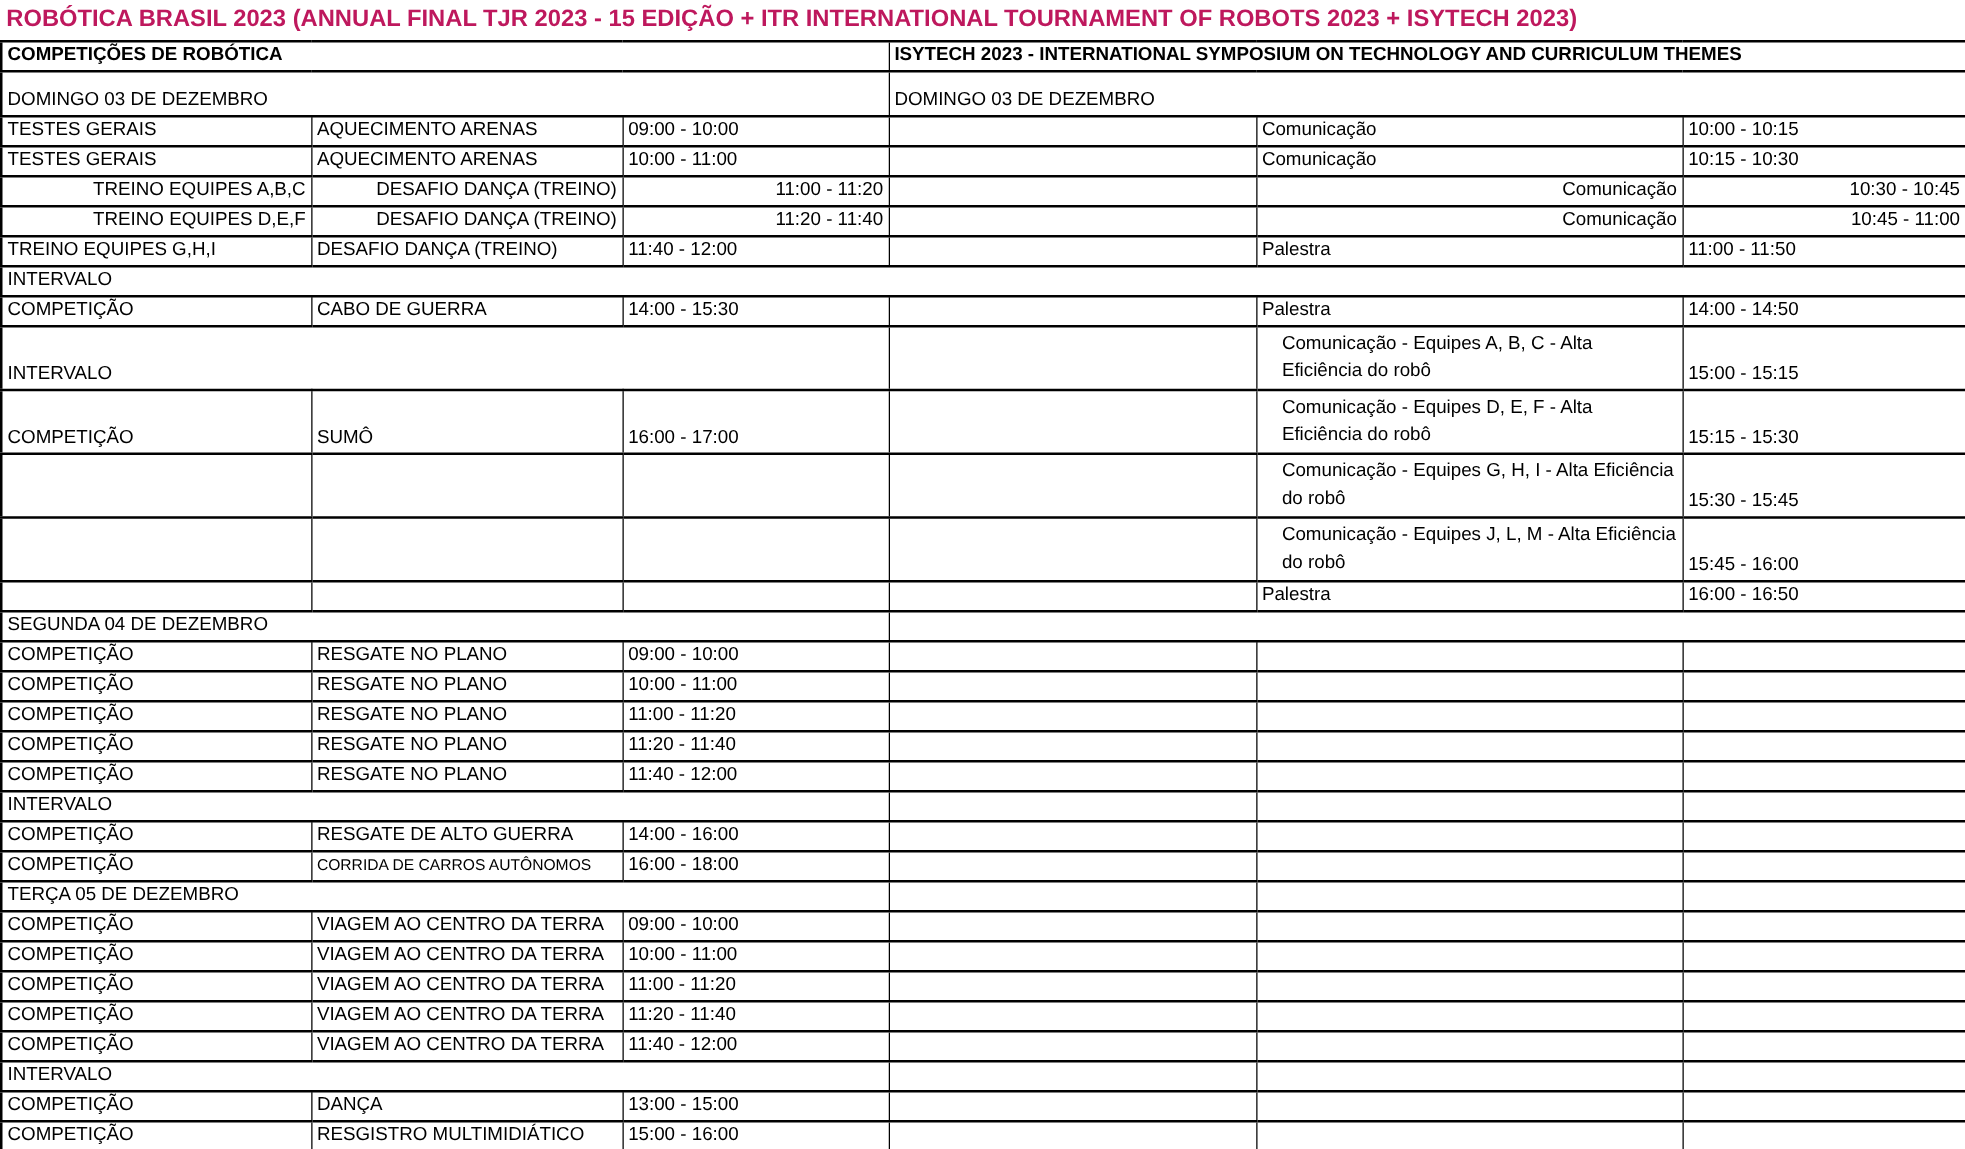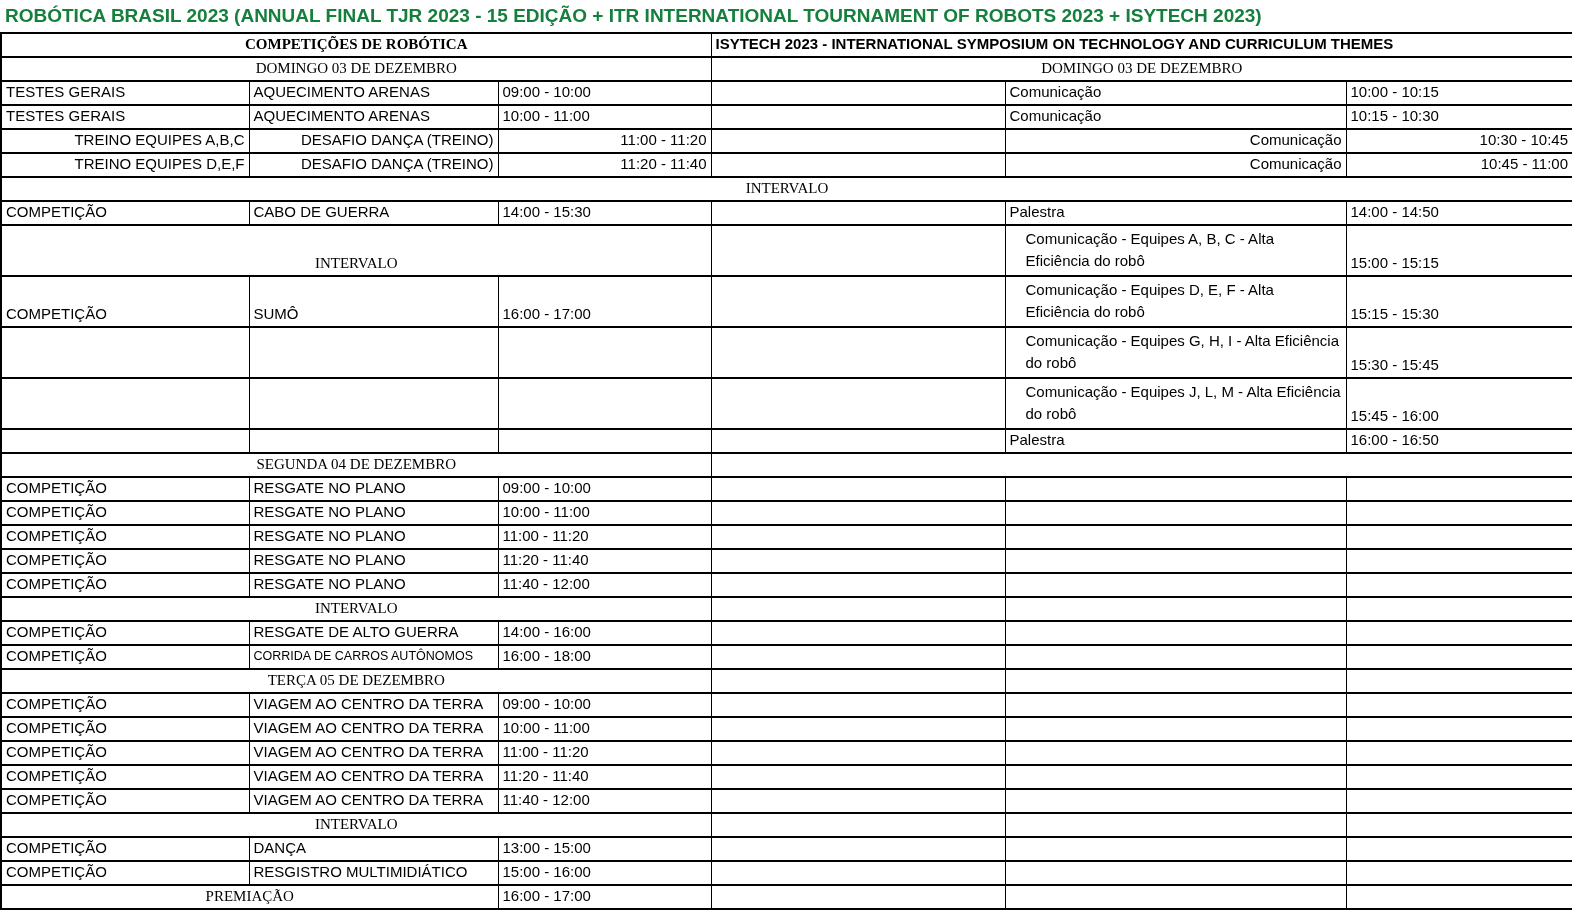--- a/index.html
+++ b/index.html
@@ -17,45 +17,45 @@
   }
   td{
     border-left:1px solid #000;border-right:1px solid #000;
     border-top:2px solid #000;border-bottom:2px solid #000;
     vertical-align:bottom;
     font-size:15px;line-height:18px;
     padding:1px 4px 3px 4px;
     overflow:hidden;white-space:nowrap;
     box-sizing:border-box;
   }
-  td.center{text-align:center;font-family:Liberation Serif, serif;}
+  td.center{text-align:left;}
   td.bold{font-weight:bold;}
   td.small{font-size:12.5px;}
   td.wrap{white-space:normal;line-height:22px;padding-top:2px;padding-left:20px;}
 </style>
 </head>
 <body>
 
 <div class="sheet">
-  <div class="title" style="color: #15803d;">ROBÓTICA BRASIL 2023 (ANNUAL FINAL TJR 2023 - 15 EDIÇÃO + ITR INTERNATIONAL TOURNAMENT OF ROBOTS 2023 + ISYTECH 2023)</div>
+  <div class="title" style="color: #be185d;">ROBÓTICA BRASIL 2023 (ANNUAL FINAL TJR 2023 - 15 EDIÇÃO + ITR INTERNATIONAL TOURNAMENT OF ROBOTS 2023 + ISYTECH 2023)</div>
   <table>
     <colgroup>
         <col style="width: 248px;">
         <col style="width: 249px;">
         <col style="width: 213px;">
         <col style="width: 294px;">
         <col style="width: 341px;">
         <col style="width: 227px;">
       </colgroup>
     <tbody>
         <tr style="height: 24px;">
           <td colspan="3" class="center bold">COMPETIÇÕES DE ROBÓTICA</td>
           <td colspan="3" class="bold">ISYTECH 2023 - INTERNATIONAL SYMPOSIUM ON TECHNOLOGY AND CURRICULUM THEMES</td>
         </tr>
-        <tr style="height: 24px;">
+        <tr style="height: 36px;">
           <td colspan="3" class="center">DOMINGO 03 DE DEZEMBRO</td>
           <td colspan="3" class="center">DOMINGO 03 DE DEZEMBRO</td>
         </tr>
         <tr style="height: 24px;">
           <td>TESTES GERAIS</td>
           <td>AQUECIMENTO ARENAS</td>
           <td>09:00 - 10:00</td>
           <td></td>
           <td>Comunicação</td>
           <td>10:00 - 10:15</td>
@@ -76,20 +76,28 @@
           <td>Comunicação</td>
           <td>10:30 - 10:45</td>
         </tr>
         <tr style="height: 24px; text-align: right;">
           <td>TREINO EQUIPES D,E,F</td>
           <td>DESAFIO DANÇA (TREINO)</td>
           <td>11:20 - 11:40</td>
           <td></td>
           <td>Comunicação</td>
           <td>10:45 - 11:00</td>
+        </tr>
+        <tr style="height: 24px;">
+          <td>TREINO EQUIPES G,H,I</td>
+          <td>DESAFIO DANÇA (TREINO)</td>
+          <td>11:40 - 12:00</td>
+          <td></td>
+          <td>Palestra</td>
+          <td>11:00 - 11:50</td>
         </tr>
         <tr style="height: 24px;">
           <td colspan="6" class="center">INTERVALO</td>
         </tr>
         <tr style="height: 24px;">
           <td>COMPETIÇÃO</td>
           <td>CABO DE GUERRA</td>
           <td>14:00 - 15:30</td>
           <td></td>
           <td>Palestra</td>

